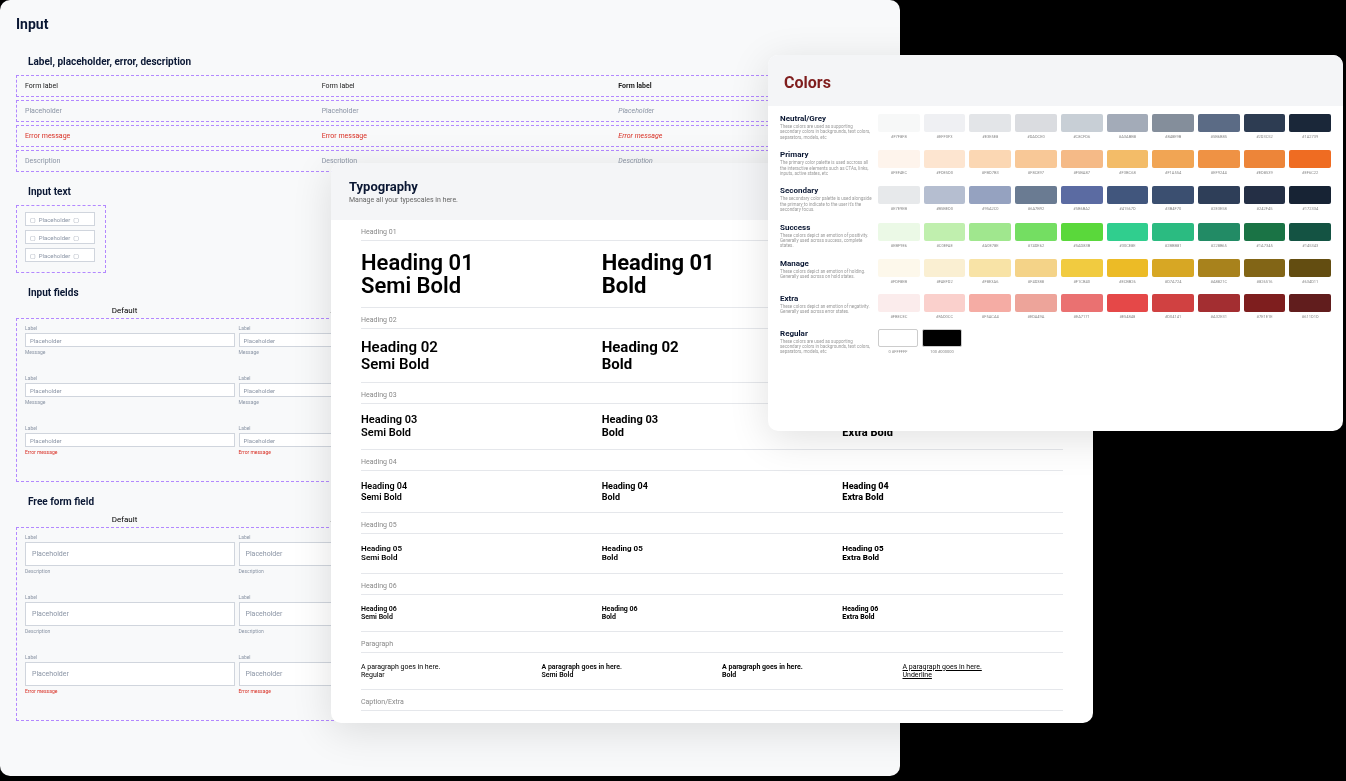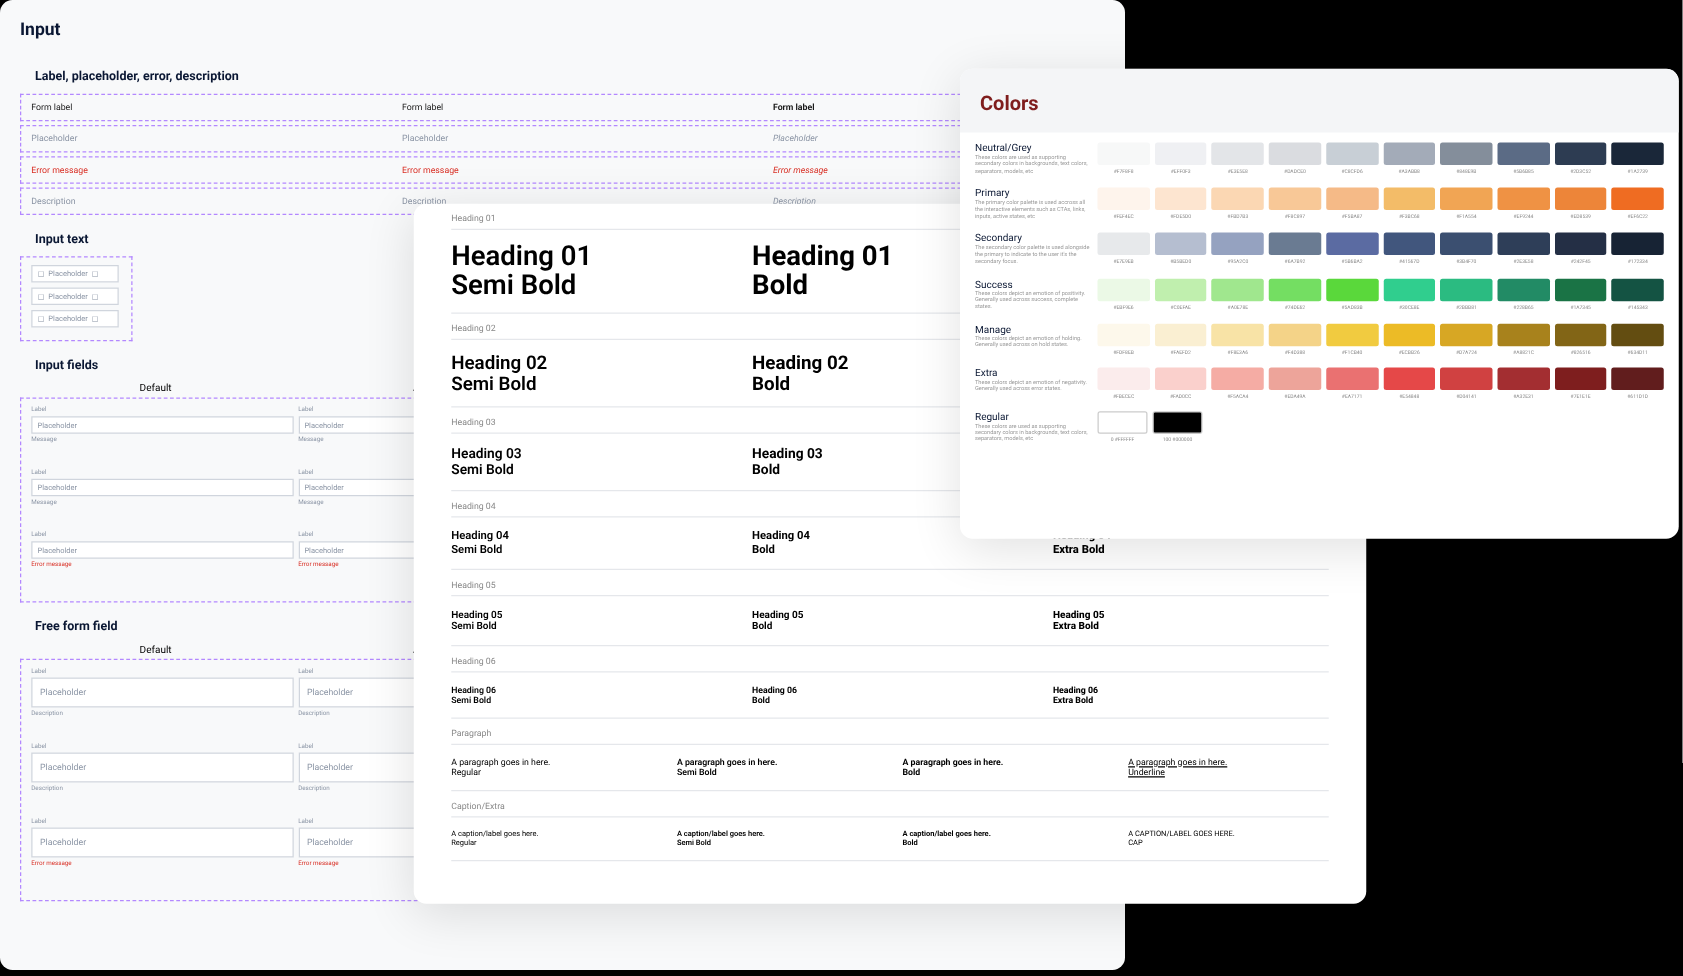--- a/index.html
+++ b/index.html
@@ -56,21 +56,21 @@
 .p2 .underline { text-decoration:underline; }
 .p2 .upper { text-transform:uppercase; }
 
 
 .p3 { left:768px; top:55px; width:575px; height:376px; background:#fff; }
 .p3 .hdr { background:#f4f5f7; padding:18px 16px 14px; }
 .p3 .hdr h2 { font-size:16px; font-weight:700; color:#7f1d1d; }
 .p3 .body { padding:8px 12px; }
 .p3 .color-row { display:flex; align-items:flex-start; margin-bottom:10px; gap:6px; }
 .p3 .color-label { width:92px; }
-.p3 .color-label .title { font-size:8px; font-weight:400; color:#0a1733; }
+.p3 .color-label .title { font-size:8px; font-weight:700; color:#0a1733; }
 .p3 .color-label .desc { font-size:4.5px; color:#999; line-height:1.2; margin-top:1px; }
 .p3 .swatches { display:flex; gap:4px; flex:1; }
 .p3 .swatch { flex:1; display:flex; flex-direction:column; align-items:center; gap:2px; }
 .p3 .swatch .chip { width:100%; height:18px; border-radius:2px; }
 .p3 .swatch .code { font-size:4px; color:#888; }
 .p3 .shades .chip { border:1px solid #ccc; width:40px; }
 .p3 .shades { display:flex; gap:4px; }
 </style>
 </head>
 <body>
@@ -296,20 +296,24 @@
             <span>Placeholder</span>
           </div>
           <div class="msg err">Error message</div>
         </div>
       <div class="fieldwrap"></div>
     </div>
   </div>
 </div>
 
 <div class="panel p2">
+  <div class="hdr">
+    <h2>Typography</h2>
+    <div class="sub">Manage all your typescales in here.</div>
+  </div>
   <div class="body">
     <div class="section-label">Heading 01</div>
     <div class="type-row">
       <div class="h01 w-sb">Heading 01<br>Semi Bold</div>
       <div class="h01 w-b">Heading 01<br>Bold</div>
       <div class="h01 w-xb">Heading 01<br>Extra Bold</div>
     </div>
     <div class="section-label">Heading 02</div>
     <div class="type-row">
       <div class="h02 w-sb">Heading 02<br>Semi Bold</div>

